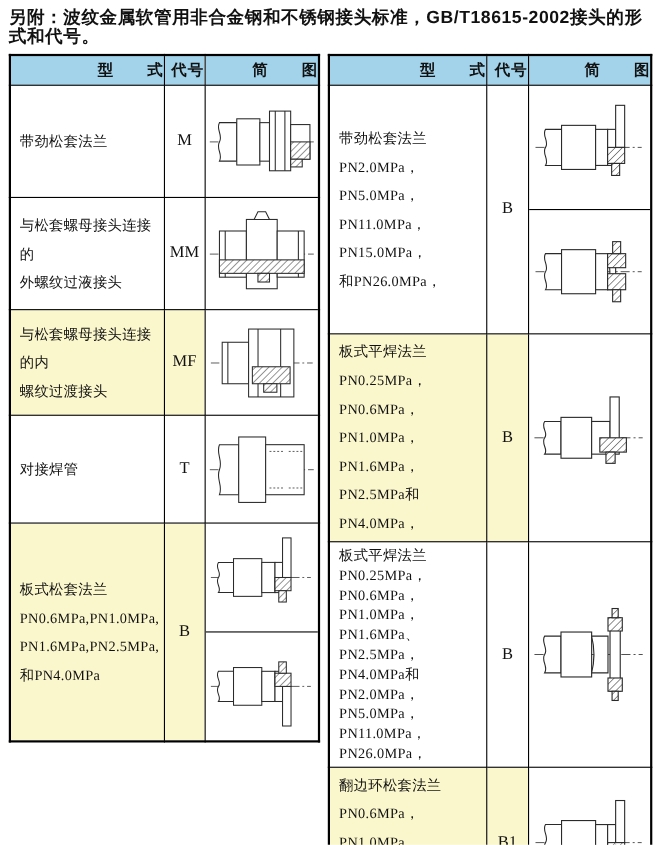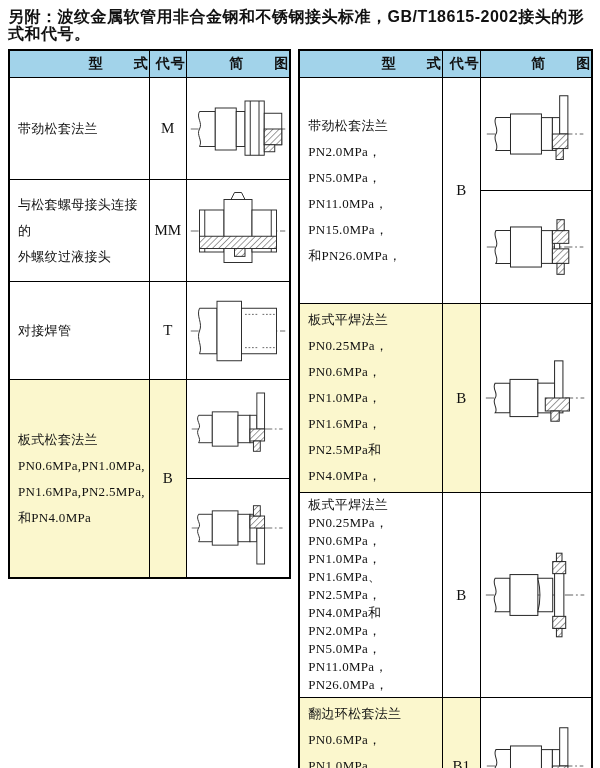--- a/index.html
+++ b/index.html
@@ -105,20 +105,37 @@
           <rect class="w" x="40" y="10" width="32" height="72"></rect>
           <polygon class="w" points="48,10 52,2 60,2 64,10"></polygon>
           <rect class="w" x="72" y="22" width="28" height="48"></rect>
           <line x1="94" y1="22" x2="94" y2="70"></line>
           <rect class="h" x="12" y="52" width="88" height="14"></rect>
           <rect class="h" x="52" y="66" width="12" height="9"></rect>
         </svg>
       </td>
     </tr>
 
+    <tr class="hl" style="height:96px;">
+      <td class="type">与松套螺母接头连接的内
+螺纹过渡接头</td>
+      <td class="code">MF</td>
+      <td class="diag-cell">
+        <svg class="diag" viewBox="0 0 112 92" width="96" height="82">
+          <line class="cl" x1="2" y1="46" x2="110" y2="46"></line>
+          <rect class="w" x="14" y="24" width="28" height="44"></rect>
+          <line x1="20" y1="24" x2="20" y2="68"></line>
+          <rect class="w" x="42" y="10" width="48" height="72"></rect>
+          <line x1="52" y1="10" x2="52" y2="82"></line>
+              <line x1="76" y1="10" x2="76" y2="82"></line>
+          <rect class="h" x="46" y="50" width="40" height="18"></rect>
+          <rect class="h" x="58" y="68" width="14" height="9"></rect>
+        </svg>
+      </td>
+    </tr>
 
     <tr style="height:98px;padding-left:16px;">
       <td class="type">对接焊管</td>
       <td class="code">T</td>
       <td class="diag-cell">
         <svg class="diag" viewBox="0 0 112 92" width="98" height="84">
           <line class="cl" x1="2" y1="46" x2="110" y2="46"></line>
           <path class="w" d="M32,20 H12 c-4,9 4,17 0,26 c-4,9 4,17 0,26 H32 Z"></path>
           <rect class="w" x="32" y="12" width="28" height="68"></rect>
           <rect class="w" x="60" y="20" width="40" height="52"></rect>

